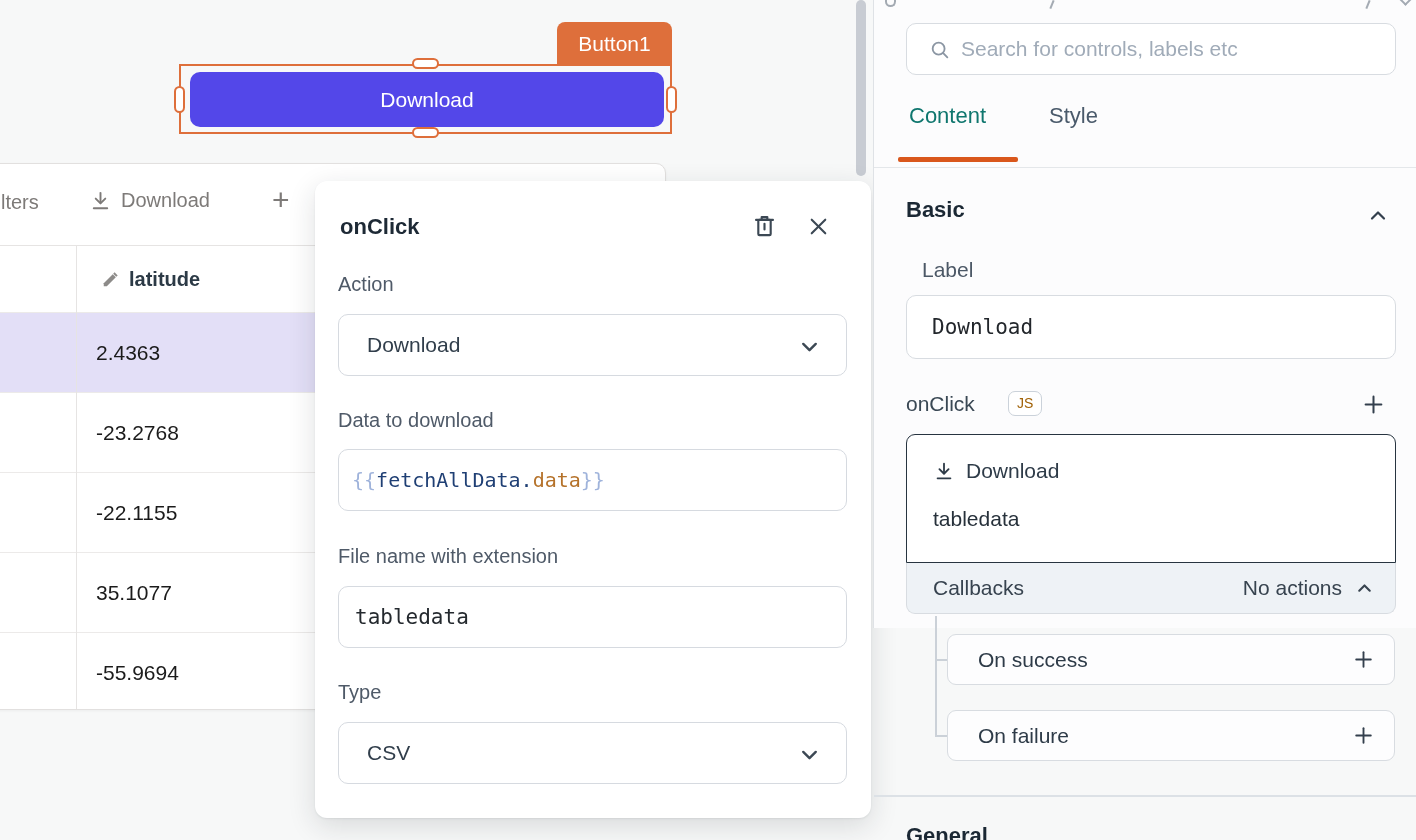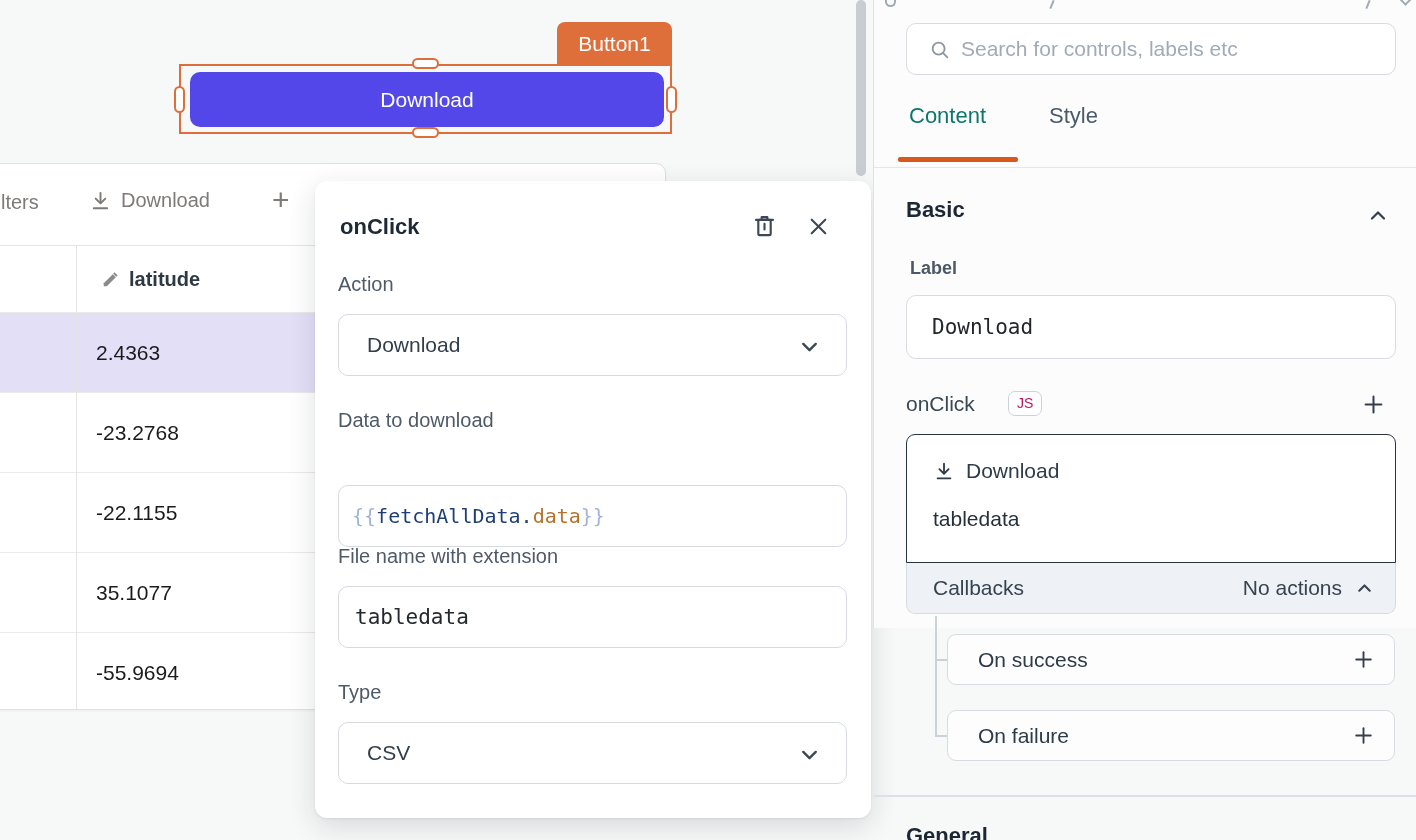--- a/index.html
+++ b/index.html
@@ -1,19 +1,19 @@
 <!DOCTYPE html>
 <html style="--canvas-bg: #F7F8F8; --accent-orange: #DE6F3B; --button-indigo: #5347E9; --tab-underline: #D9571C; --row-highlight: #E3DFF7; --code-brace: #9FB3DB; --code-object: #1F3F74; --code-prop: #B5722A;"><head>
 <meta charset="utf-8">
 <style>
   * { margin:0; padding:0; box-sizing:border-box; }
   html,body { width:1416px; height:840px; overflow:hidden; }
   body { font-family:"Liberation Sans", sans-serif; }
   .screen { position:relative; width:1416px; height:840px; background:var(--canvas-bg,#F7F8F8); overflow:hidden; }
-  .mono { font-family:"DejaVu Sans Mono", monospace;margin-top:36px; }
+  .mono { font-family:"DejaVu Sans Mono", monospace; }
   svg { display:block; }
 
   
   .canvas { position:absolute; left:0; top:0; width:872px; height:840px; }
   .widget-tag { position:absolute; left:557px; top:22px; width:115px; height:44px;
     background:var(--accent-orange,#DE6F3B); border-radius:8px 8px 0 0; color:#fff;
     font-size:21px; font-weight:500; display:flex; align-items:center; justify-content:center; }
   .sel-box { position:absolute; left:179px; top:64px; width:493px; height:70px;
     border:2px solid var(--accent-orange,#DE6F3B); }
   .handle { position:absolute; background:#fff; border:2px solid var(--accent-orange,#DE6F3B); border-radius:999px; }
@@ -77,27 +77,27 @@
     font-size:21px; font-family:inherit; color:#333; background:transparent; }
   .search-box input::placeholder { color:#A0ABB8; }
   .tab { position:absolute; top:103px; font-size:22px; cursor:pointer; }
   .tab.active { left:35px; color:#0f766e; font-weight:500; }
   .tab.inactive { left:175px; color:#4A5A6B; }
   .tab-underline { position:absolute; left:24px; top:157px; width:120px; height:5px;
     background:var(--tab-underline,#D9571C); border-radius:2px; }
   .p-divider { position:absolute; left:0; right:0; height:1px; background:#E4E7EA; }
   .sec-h { position:absolute; left:32px; font-size:22px; font-weight:700; color:#1B2834; }
   .p-chev { position:absolute; color:#333F4D; cursor:pointer; }
-  .p-label { position:absolute; left:36px; font-size:18px; color:#4C5866;font-weight:bold; }
+  .p-label { position:absolute; left:48px; font-size:21px; color:#4C5866; }
   .p-input { position:absolute; left:32px; top:295px; width:490px; height:64px; border:1px solid #D8DCE1;
     border-radius:10px; background:#fff; font-family:"DejaVu Sans Mono", monospace; font-size:21px;
     color:#22262B; padding-left:25px; outline:none; }
   .onclick-lbl { position:absolute; left:32px; top:392px; font-size:21px; color:#3A4854; }
   .js-badge { position:absolute; left:134px; top:391px; border:1px solid #CBD2DA; border-radius:7px;
-    background:#fff; font-size:14px; color:#be185d; padding:3px 8px 4px; cursor:pointer; }
+    background:#fff; font-size:14px; color:#a16207; padding:3px 8px 4px; cursor:pointer; }
   .p-plus { position:absolute; color:#333F4D; cursor:pointer; background:none; border:none; padding:0; }
 
   .action-card { position:absolute; left:32px; top:434px; width:490px; cursor:pointer; }
   .card-top { position:relative; height:129px; background:#fff; border:1.5px solid #273440; border-radius:9px 9px 0 0; }
   .card-top .row1 { position:absolute; left:26px; top:24px; display:flex; align-items:center; gap:11px;
     font-size:21px; color:#2E3B48; }
   .card-top .file { position:absolute; left:26px; top:72px; font-size:21px; color:#27313B; }
   .card-footer { height:51px; background:#EEF2F6; border:1px solid #D8DCE1; border-top:none;
     border-radius:0 0 9px 9px; display:flex; align-items:center; justify-content:space-between;
     padding:0 20px 0 26px; font-size:21px; color:#37434F; }

